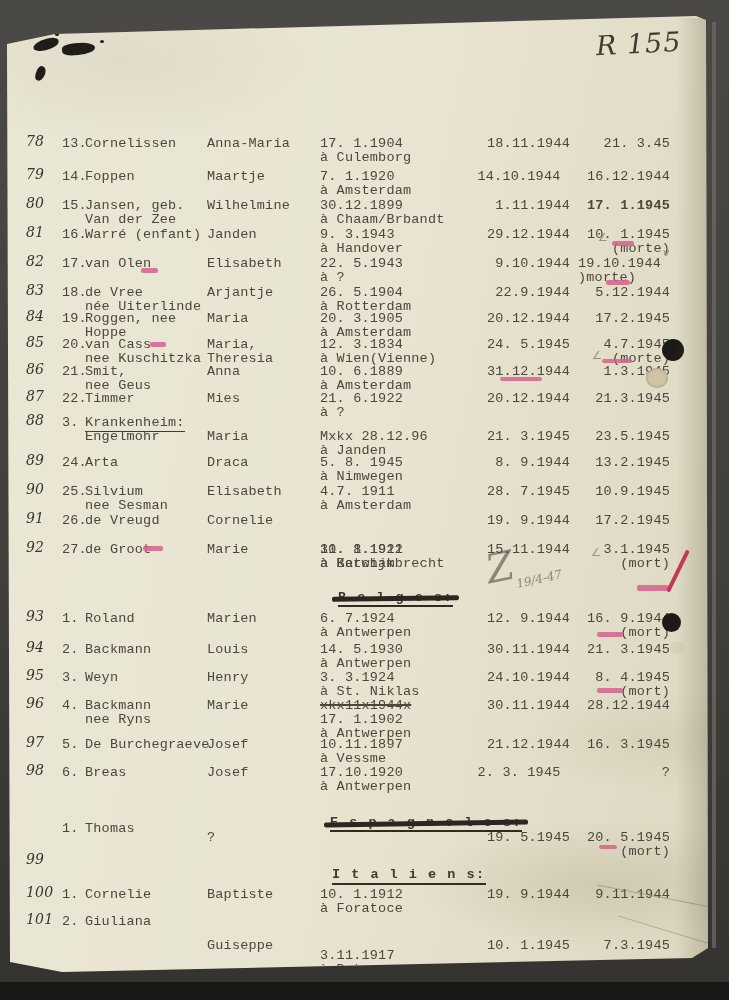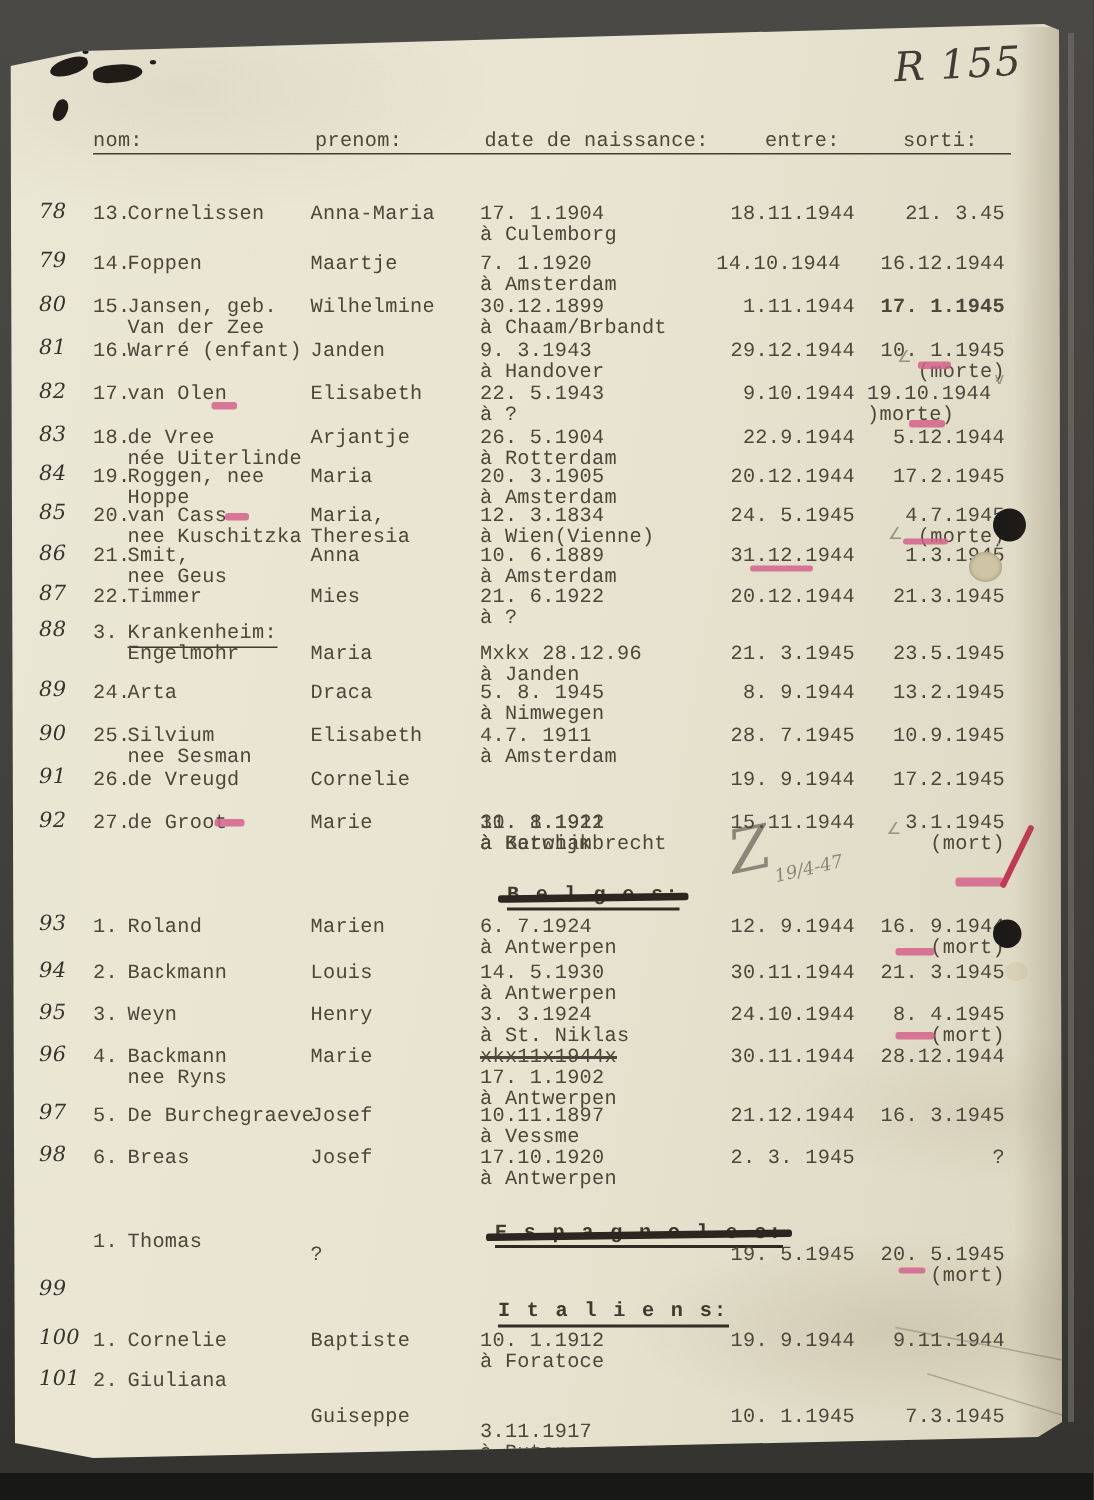--- a/index.html
+++ b/index.html
@@ -48,27 +48,20 @@
   <div id="paper">
 
     <div id="ref-annot">R 155</div>
 
     <div class="blot" style="left:33px;top:39px;width:26px;height:11px;border-radius:60% 40% 55% 45%;transform:rotate(-14deg);"></div>
     <div class="blot" style="left:62px;top:43px;width:33px;height:12px;border-radius:45% 55% 60% 40%;transform:rotate(-4deg);"></div>
     <div class="blot" style="left:36px;top:66px;width:9px;height:15px;border-radius:50% 50% 60% 40%;transform:rotate(18deg);"></div>
     <div class="blot" style="left:55px;top:33px;width:4px;height:3px;border-radius:50%;"></div>
     <div class="blot" style="left:100px;top:40px;width:4px;height:3px;border-radius:50%;"></div>
 
-    <div class="header-line tw">
-      <span style="left:0px;">nom:</span>
-      <span style="left:148px;">prenom:</span>
-      <span style="left:261px;">date de naissance:</span>
-      <span style="left:448px;">entre:</span>
-      <span style="left:540px;">sorti:</span>
-    </div>
 
 
     <div class="section-h tw" style="left:338px;top:591px;">
       <span class="struckout">B e l g e s:</span>
     </div>
     <div class="section-h tw" style="left:330px;top:816px;">
       <span class="struckout">E s p a g n o l e s:</span>
     </div>
     <div class="section-h tw" style="left:332px;top:868px;">
       <span class="underlined-h">I t a l i e n s:</span>
@@ -257,21 +250,21 @@
           <div class="cell" style="left: 320px; top: 0px;">10.11.1897<br>à Vessme</div>
           <div class="cell" style="left: 468px; top: 0px; width: 102px; text-align: right;">21.12.1944</div>
           <div class="cell" style="left: 578px; top: 0px; width: 92px; text-align: right;">16. 3.1945</div>
         </div>
         <div class="row" style="top: 766px;">
           <div class="cell hw mnum" style="left: 26px; top: -3px;">98</div>
           <div class="cell" style="left: 62px; top: 0px;">6.</div>
           <div class="cell" style="left: 85px; top: 0px;">Breas</div>
           <div class="cell" style="left: 207px; top: 0px;">Josef</div>
           <div class="cell" style="left: 320px; top: 0px;">17.10.1920<br>à Antwerpen</div>
-          <div class="cell" style="left: 468px; top: 0px; width: 102px; text-align: right;">2. 3. 1945</div>
+          <div class="cell" style="left: 468px; top: 0px; width: 102px; text-align: center;">2. 3. 1945</div>
           <div class="cell" style="left: 578px; top: 0px; width: 92px; text-align: right;">?</div>
         </div>
         <div class="row" style="top: 822px;">
           <div class="cell hw mnum" style="left: 26px; top: -3px; margin-top: 33px;">99</div>
           <div class="cell" style="left: 62px; top: 0px;">1.</div>
           <div class="cell" style="left: 85px; top: 0px;">Thomas</div>
           <div class="cell" style="left: 207px; top: 9px;">?</div>
           <div class="cell" style="left: 468px; top: 9px; width: 102px; text-align: right;">19. 5.1945</div>
           <div class="cell" style="left: 578px; top: 9px; width: 92px; text-align: right;">20. 5.1945<br>(mort)</div>
         </div>

